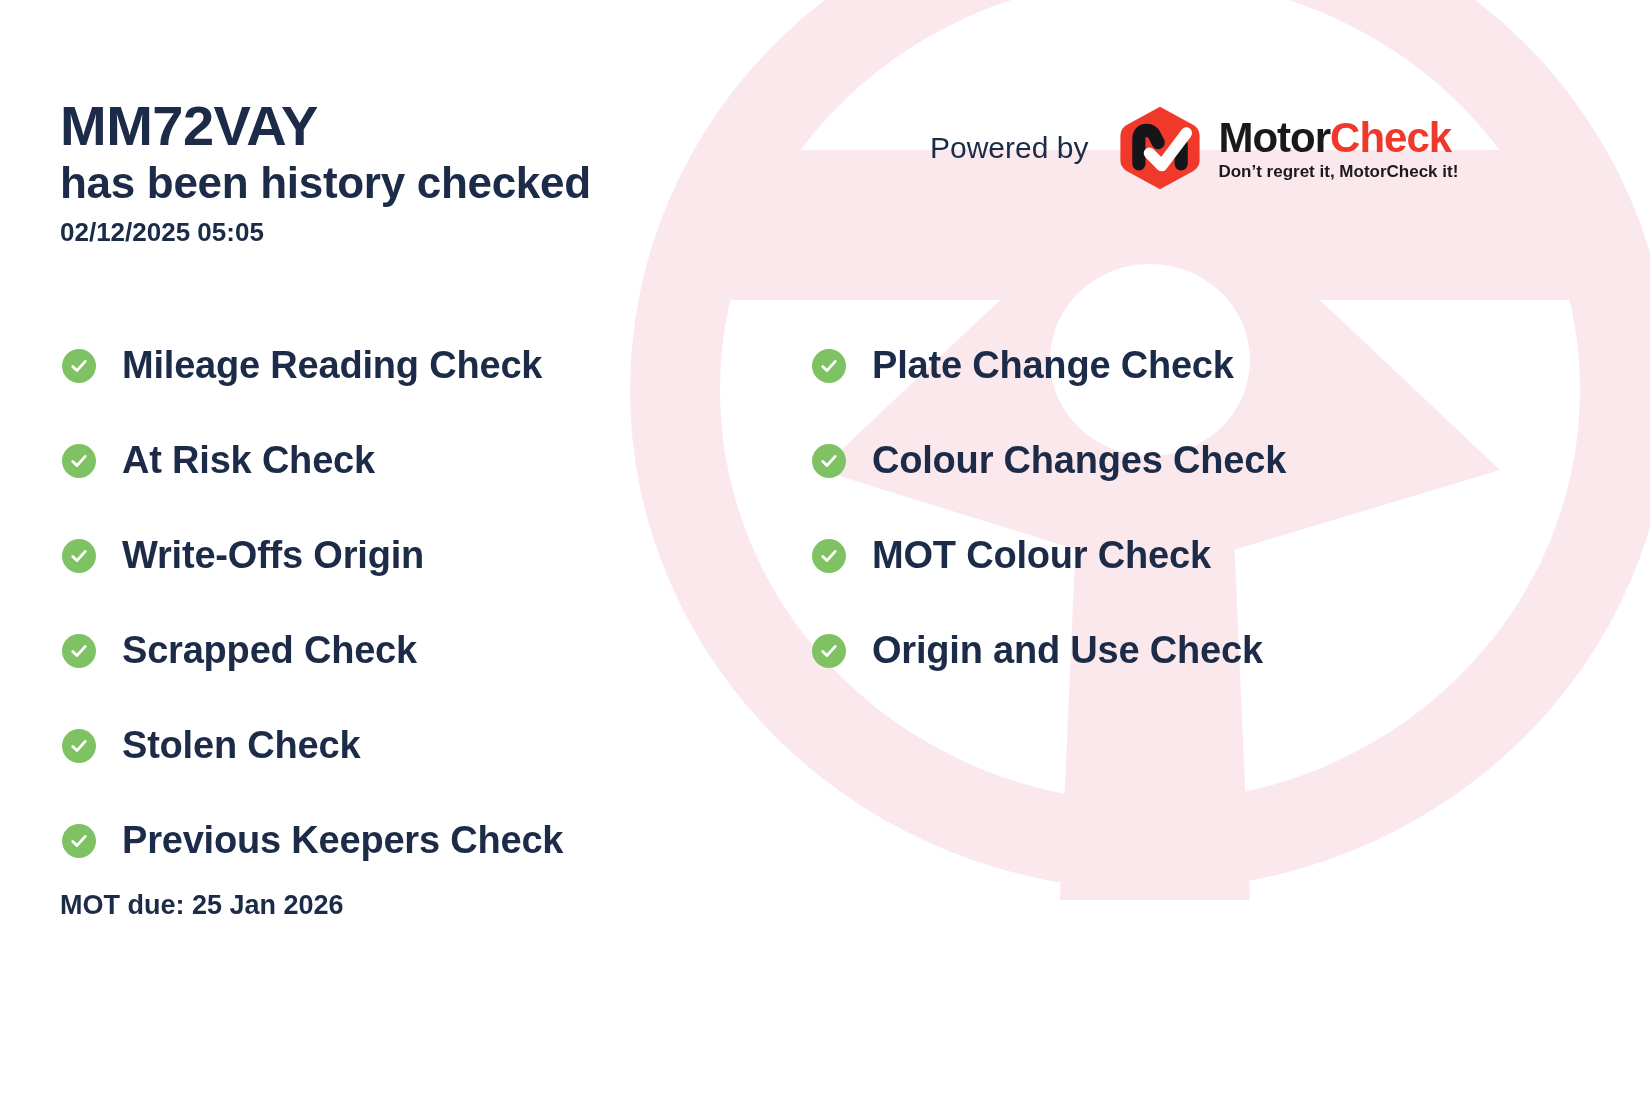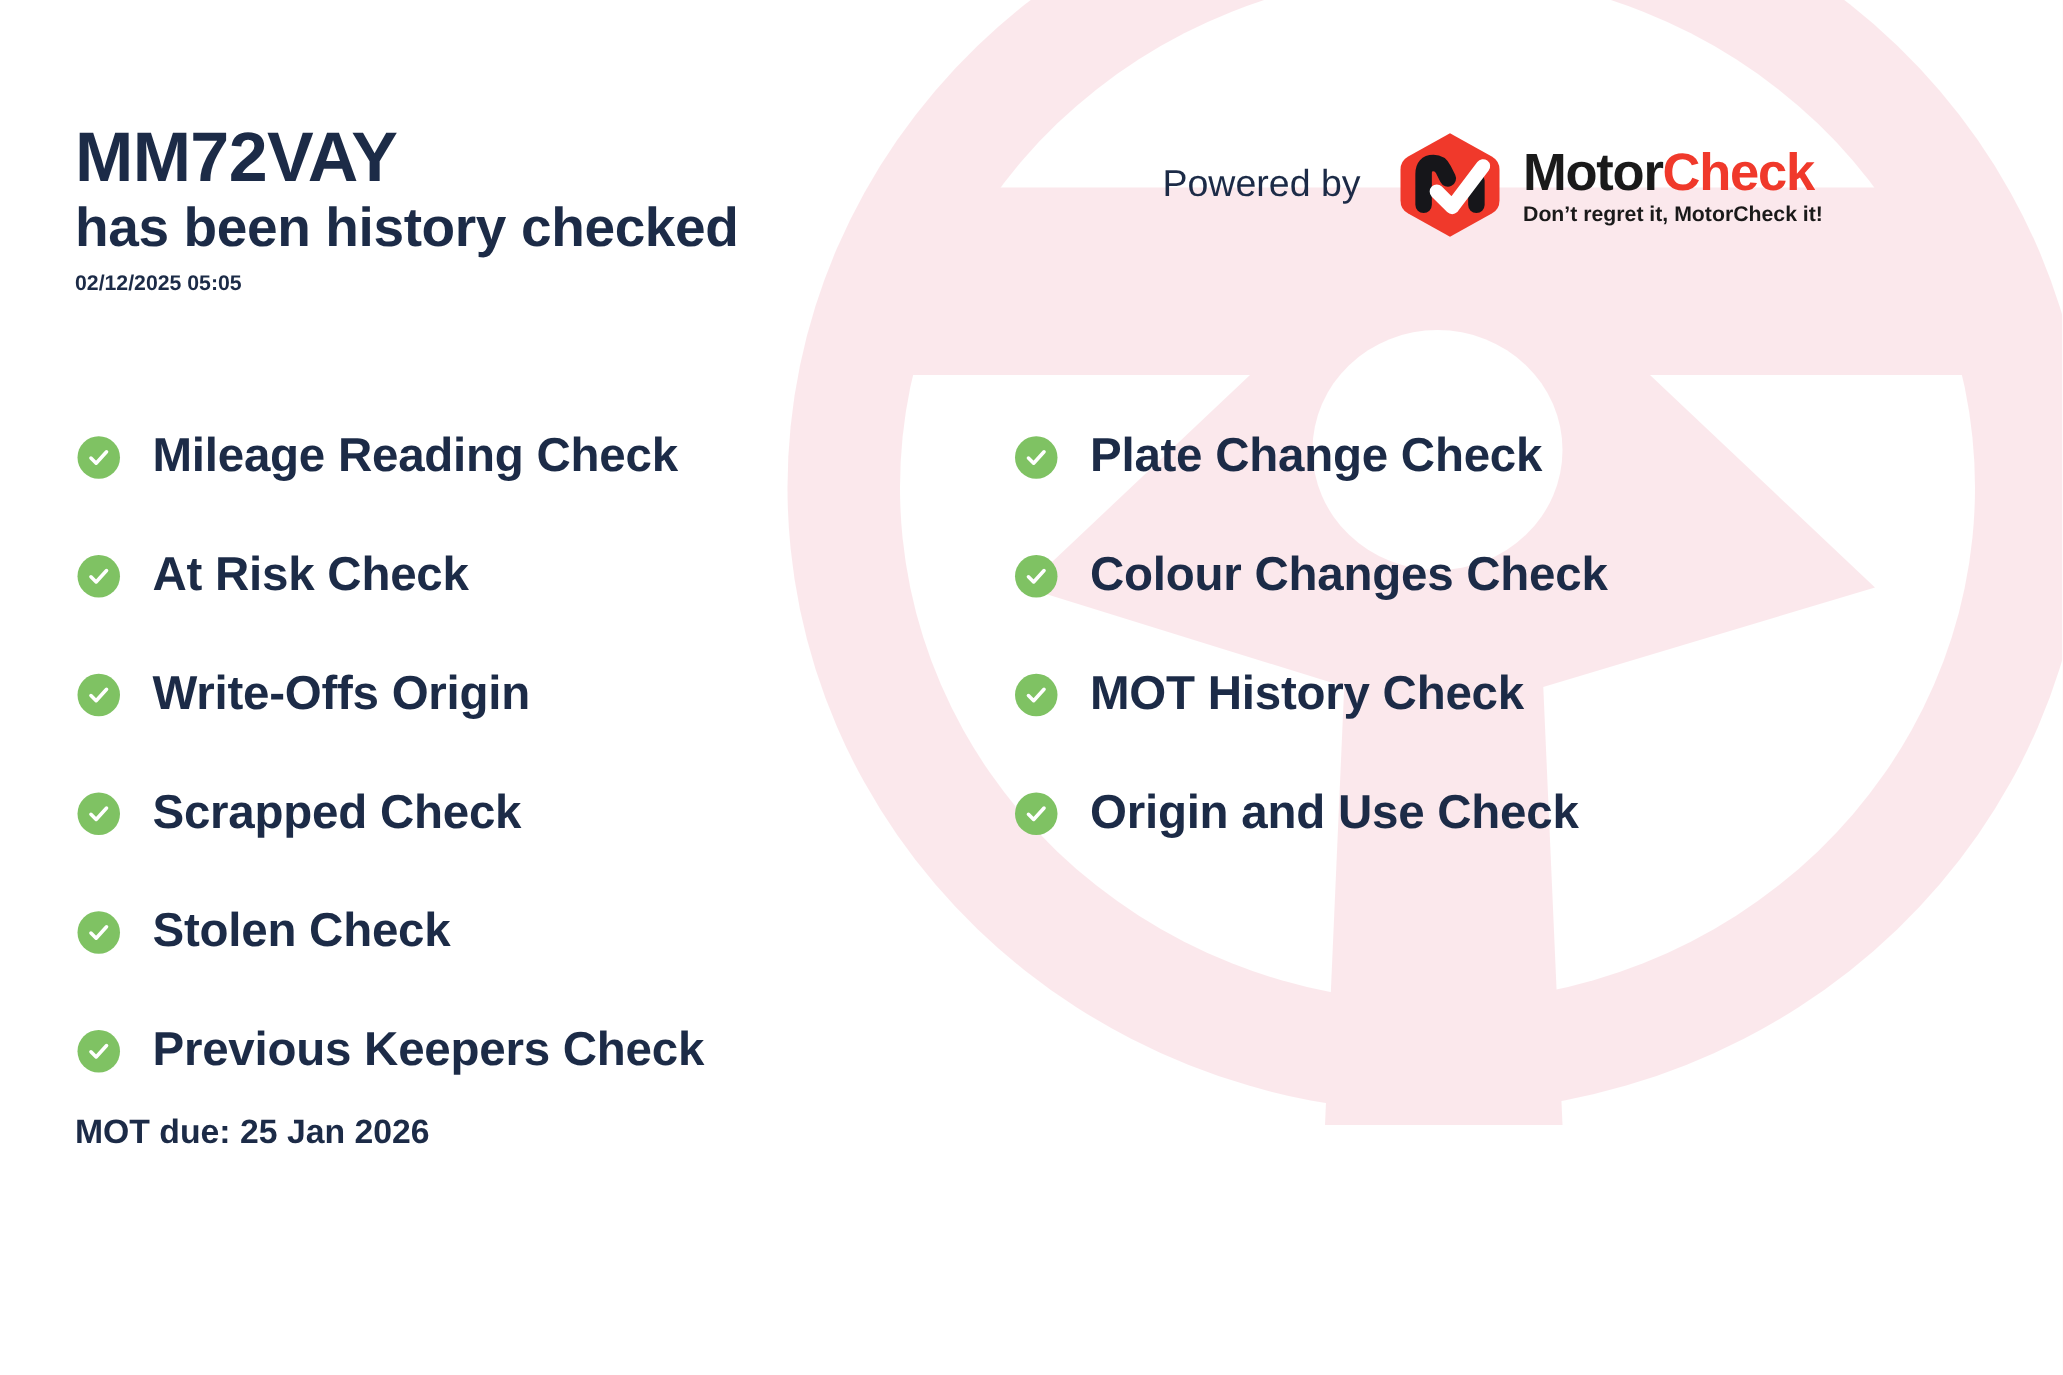--- a/index.html
+++ b/index.html
@@ -54,21 +54,21 @@
   .headline {
     font-size: 44px;
     font-weight: bold;
     color: #1c2b47;
     line-height: 1.15;
     letter-spacing: -0.3px;
     white-space: nowrap;
     margin-top: 2px;
   }
   .timestamp {
-    font-size: 17px;
+    font-size: 26px;
     font-weight: bold;
     color: #1c2b47;
     margin-top: 8px;
     white-space: nowrap;
   }
 
   
   .brand-lockup {
     position: absolute;
     left: 930px;
@@ -283,21 +283,21 @@
               </svg>
           </span>
           <span class="check-label">Colour Changes Check</span>
         </div>
         <div class="check-row">
           <span class="check-icon">
             <svg width="20" height="20" viewBox="0 0 24 24">
                 <path d="M4.5 12.5 L9.5 17.5 L19.5 6.5" stroke="#ffffff" stroke-width="3.4" stroke-linecap="round" stroke-linejoin="round" fill="none"></path>
               </svg>
           </span>
-          <span class="check-label">MOT History Check</span>
+          <span class="check-label">MOT Colour Check</span>
         </div>
         <div class="check-row">
           <span class="check-icon">
             <svg width="20" height="20" viewBox="0 0 24 24">
                 <path d="M4.5 12.5 L9.5 17.5 L19.5 6.5" stroke="#ffffff" stroke-width="3.4" stroke-linecap="round" stroke-linejoin="round" fill="none"></path>
               </svg>
           </span>
           <span class="check-label">Origin and Use Check</span>
         </div>
       </div>

